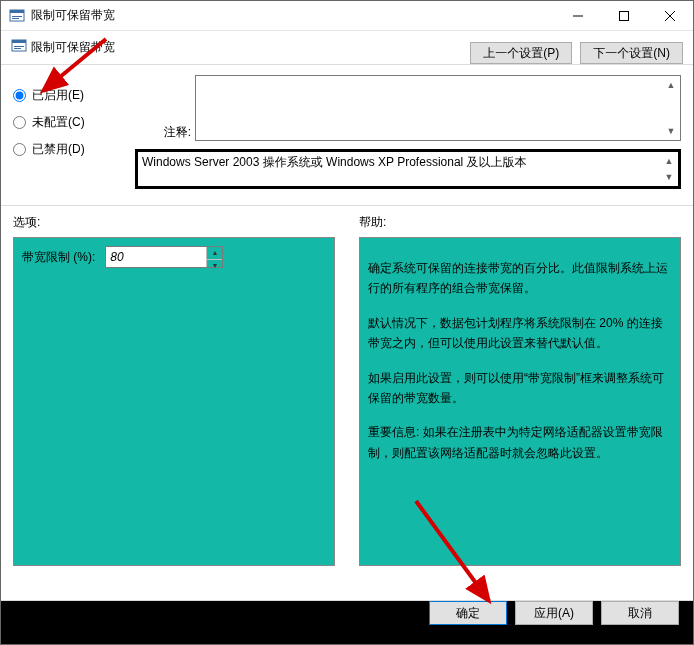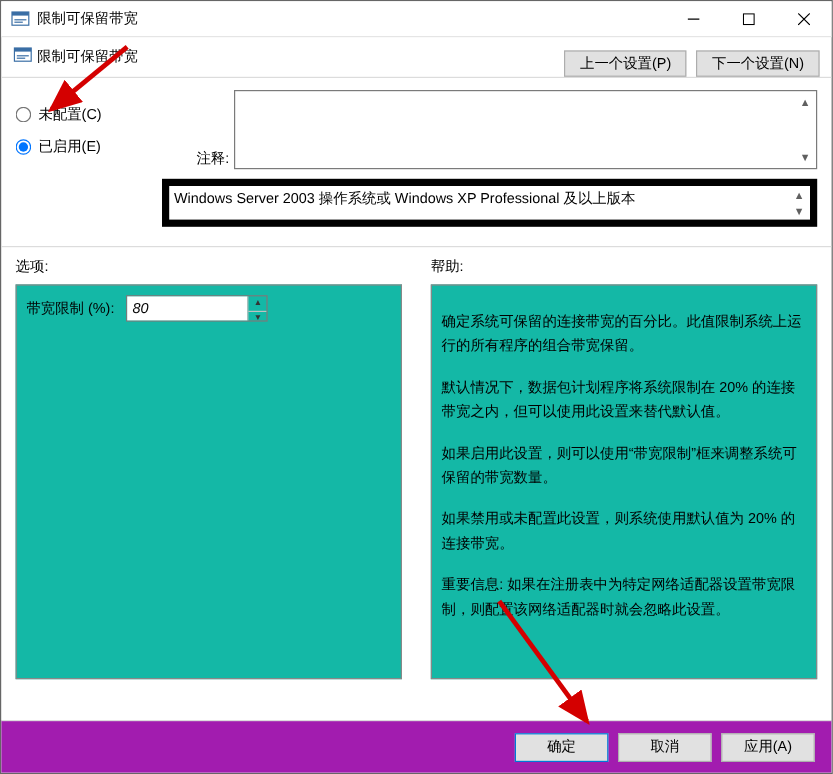--- a/index.html
+++ b/index.html
@@ -87,21 +87,21 @@
     border: 1px solid #7a7a7a;
     background: #fff;
     font: inherit;
     resize: none;
     padding: 2px 4px;
     position: relative;
   }
   .platform-box {
     flex: 1;
     height: 40px;
-    border: 6px solid #000000;
+    border: 3px solid #000000;
     background: #fff;
     padding: 2px 4px;
     position: relative;
     overflow: hidden;
   }
   .tiny-scroll {
     position: absolute;
     right: 1px; top: 1px; bottom: 1px;
     width: 16px;
     display: flex; flex-direction: column; justify-content: space-between;
@@ -162,25 +162,25 @@
   }
   .spinner-btns div:first-child { border-bottom: 1px solid #c0c0c0; }
   .para { margin: 12px 0 14px 0; }
   
   .bottom {
     position: absolute;
     left: 0; right: 0; bottom: 0;
     height: 44px;
     border-top: 1px solid #dcdcdc;
     display: flex;
-    align-items: center;
+    align-items: flex-start;
     justify-content: flex-end;
     padding: 0 14px;
     gap: 8px;
-    background: #a21caf;
+    background: #000000;
     margin-top: 24px;
   }
   .dlgbtn {
     min-width: 78px;
     height: 24px;
     border: 1px solid #adadad;
     background: #e1e1e1;
     font: inherit;
     cursor: pointer;
   }
@@ -232,26 +232,30 @@
   </span>
   <span style="margin-left:4px;">限制可保留带宽</span>
   <span class="spacer"></span>
   <button class="navbtn">上一个设置(P)</button>
   <button class="navbtn">下一个设置(N)</button>
 </div>
 
 <div class="middle">
   <div class="radio-col">
     <label class="radio-row">
+      <input type="radio" name="state" checked="" style="">
+      <span>已启用(E)</span>
+    </label>
+    <label class="radio-row">
       <input type="radio" name="state" style="">
       <span>未配置(C)</span>
     </label>
     <label class="radio-row">
-      <input type="radio" name="state" checked="" style="">
-      <span>已启用(E)</span>
+      <input type="radio" name="state" style="">
+      <span>已禁用(D)</span>
     </label>
   </div>
   <div class="right-col">
     <div class="field-row">
       <div class="field-label">注释:</div>
       <div class="comment-box">
         <span></span>
         <div class="tiny-scroll">
           <div class="arr">▲</div>
           <div class="arr">▼</div>
@@ -285,30 +289,29 @@
         </span>
       </div>
     </div>
   </div>
   <div class="lower-right">
     <div class="sect-label">帮助:</div>
     <div class="panel">
       <p class="para">确定系统可保留的连接带宽的百分比。此值限制系统上运行的所有程序的组合带宽保留。</p>
       <p class="para">默认情况下，数据包计划程序将系统限制在 20% 的连接带宽之内，但可以使用此设置来替代默认值。</p>
       <p class="para">如果启用此设置，则可以使用“带宽限制”框来调整系统可保留的带宽数量。</p>
-      <p class="para">如果禁用或未配置此设置，则系统使用默认值为 20% 的连接带宽。</p>
       <p class="para">重要信息: 如果在注册表中为特定网络适配器设置带宽限制，则配置该网络适配器时就会忽略此设置。</p>
     </div>
   </div>
 </div>
 
 <div class="bottom">
   <button class="dlgbtn default">确定</button>
+  <button class="dlgbtn">应用(A)</button>
   <button class="dlgbtn">取消</button>
-  <button class="dlgbtn">应用(A)</button>
 </div>
 
 <svg class="arrow-svg" style="left:20px; top:30px;" width="100" height="80">
   <defs>
     <marker id="ah1" markerWidth="8" markerHeight="8" refX="6" refY="3" orient="auto">
       <path d="M0,0 L7,3 L0,6 Z" fill="#d40000"></path>
     </marker>
   </defs>
   <line x1="85" y1="8" x2="22" y2="60" stroke="#d40000" stroke-width="4" marker-end="url(#ah1)"></line>
 </svg>

